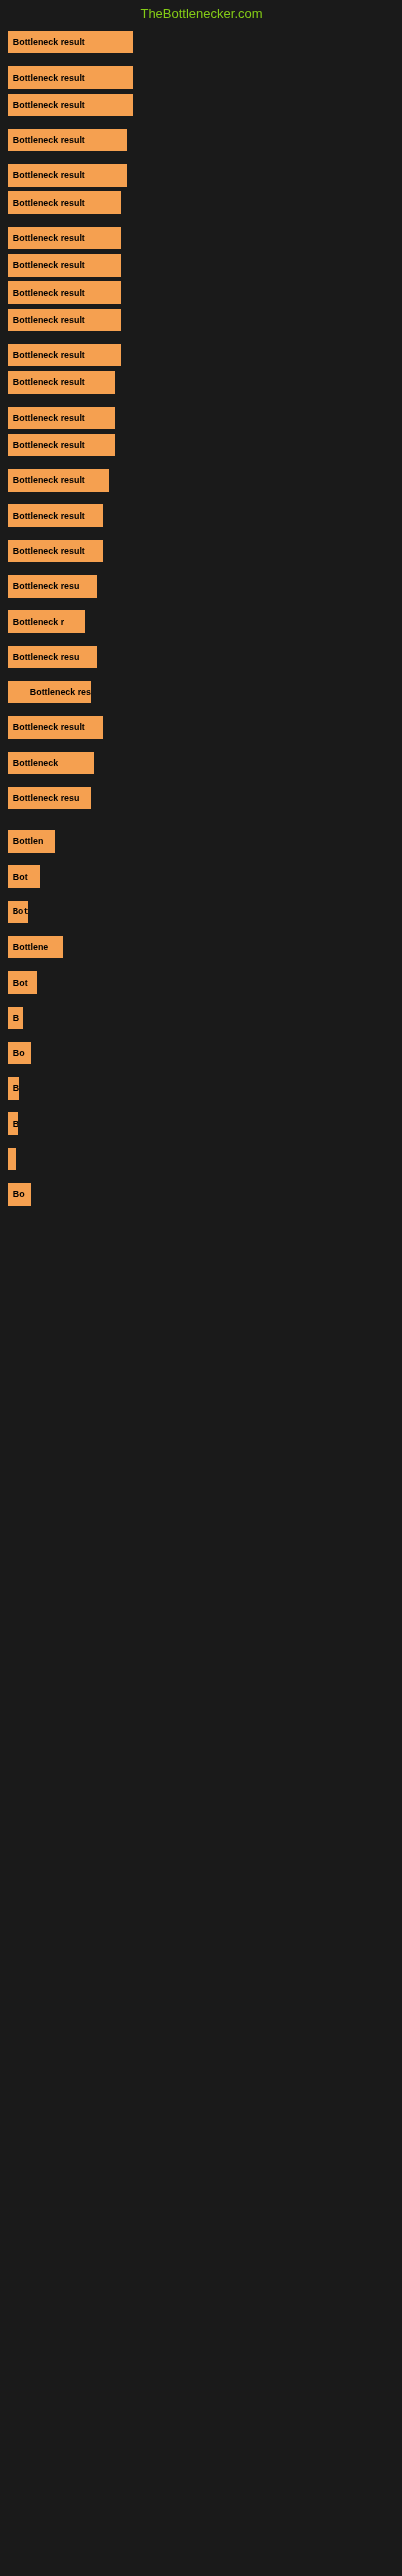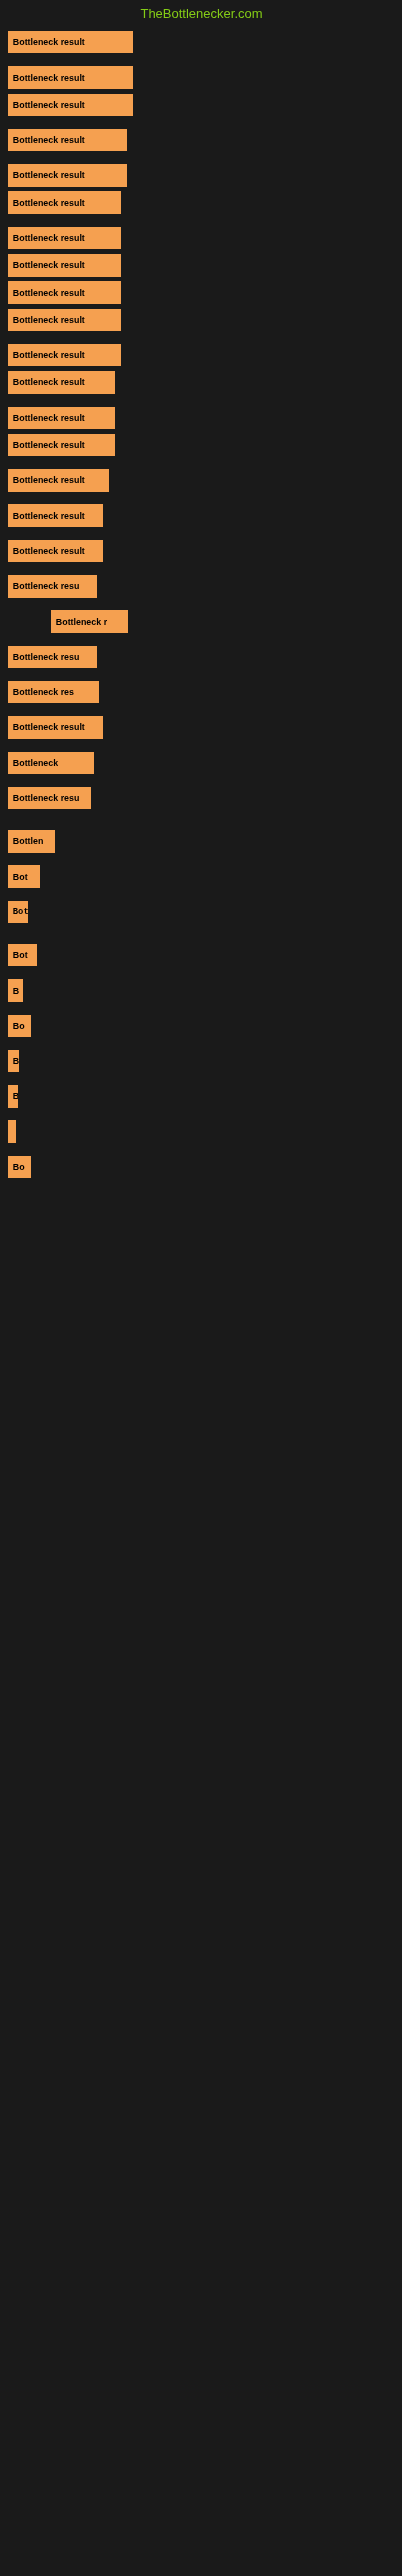--- a/index.html
+++ b/index.html
@@ -161,33 +161,33 @@
       </div>
     </div>
     <div class="spacer"></div>
     <div class="bar-row">
       <div class="bar" style="width: 89px;">
         <span class="bar-label">Bottleneck resu</span>
       </div>
     </div>
     <div class="spacer"></div>
     <div class="bar-row">
-      <div class="bar" style="width: 77px; margin-left: 43px;">
+      <div class="bar" style="width: 77px;">
         <span class="bar-label">Bottleneck r</span>
       </div>
     </div>
     <div class="spacer"></div>
     <div class="bar-row">
       <div class="bar" style="width: 89px;">
         <span class="bar-label">Bottleneck resu</span>
       </div>
     </div>
     <div class="spacer"></div>
     <div class="bar-row">
-      <div class="bar" style="width: 91px;">
+      <div class="bar" style="width: 83px; justify-content: flex-end;">
         <span class="bar-label">Bottleneck res</span>
       </div>
     </div>
     <div class="spacer"></div>
     <div class="bar-row">
       <div class="bar" style="width: 95px;">
         <span class="bar-label">Bottleneck result</span>
       </div>
     </div>
     <div class="spacer"></div>
@@ -215,20 +215,25 @@
         <span class="bar-label">Bot</span>
       </div>
     </div>
     <div class="spacer"></div>
     <div class="bar-row">
       <div class="bar" style="width: 20px; font-family: Liberation Mono, monospace;">
         <span class="bar-label">Bottl</span>
       </div>
     </div>
     <div class="spacer"></div>
+    <div class="bar-row">
+      <div class="bar" style="width: 55px;">
+        <span class="bar-label">Bottlene</span>
+      </div>
+    </div>
     <div class="spacer"></div>
     <div class="bar-row">
       <div class="bar" style="width: 29px;">
         <span class="bar-label">Bot</span>
       </div>
     </div>
     <div class="spacer"></div>
     <div class="bar-row">
       <div class="bar" style="width: 14.5px;">
         <span class="bar-label">B</span>

